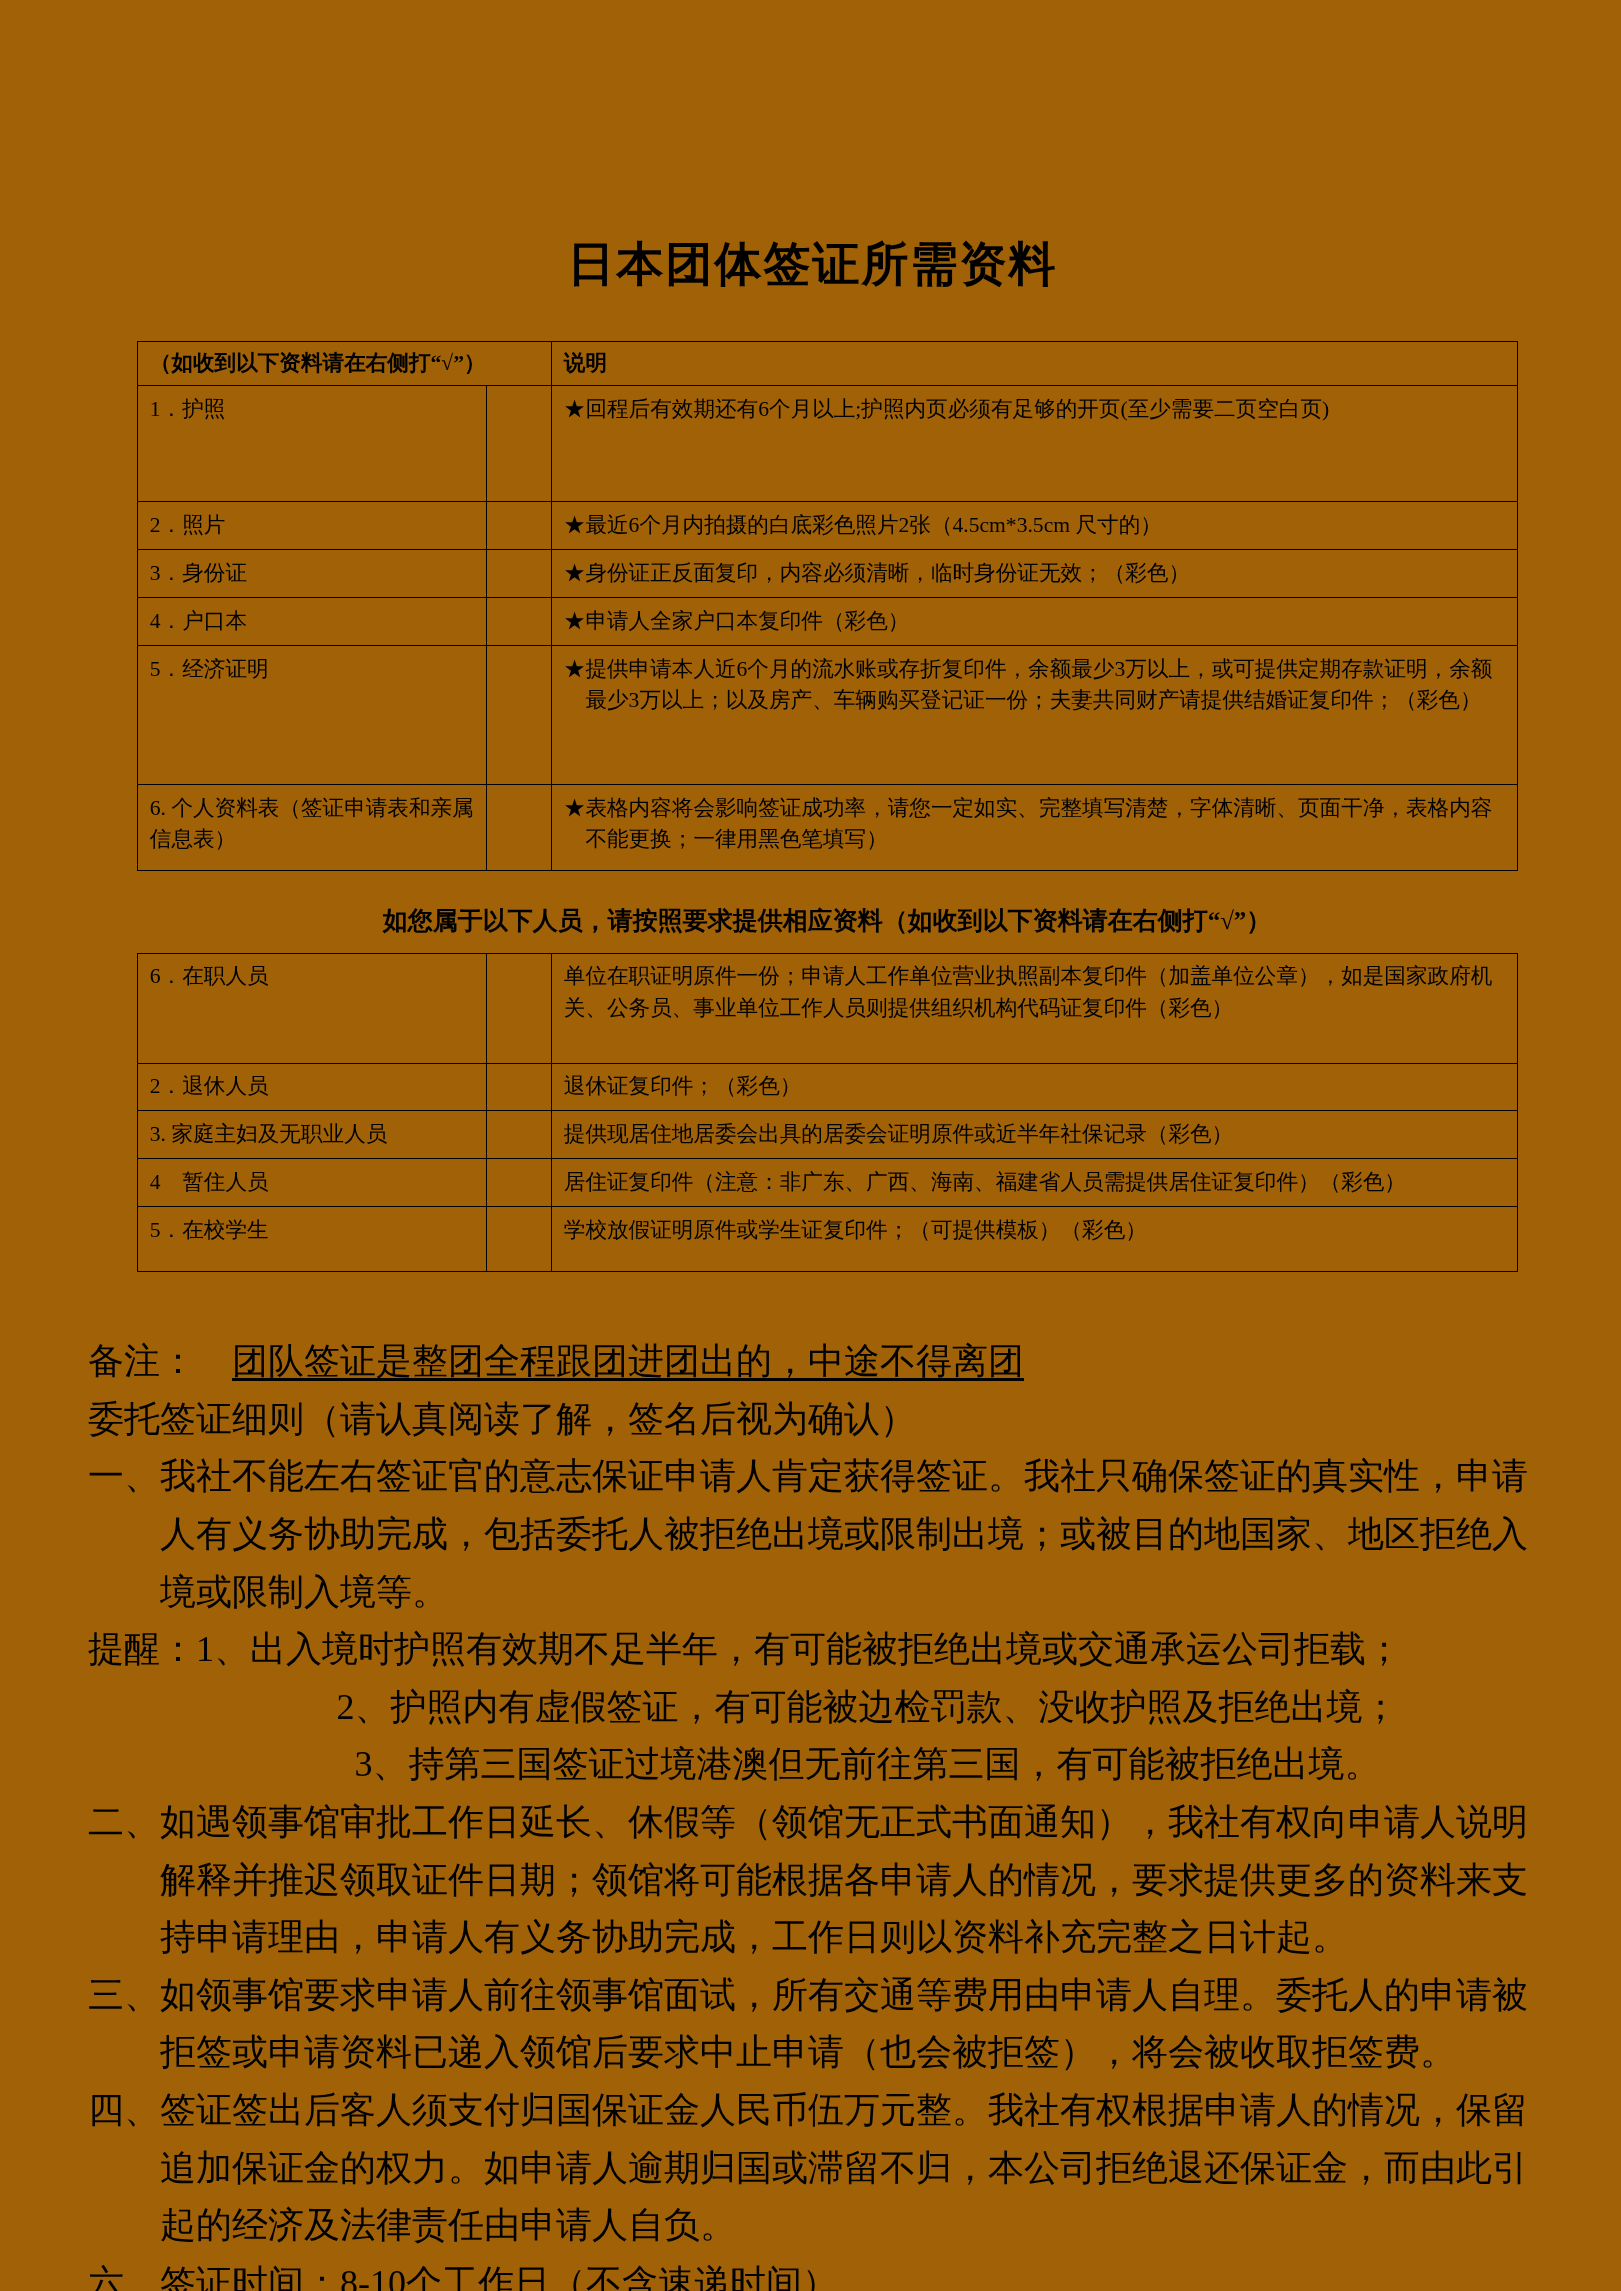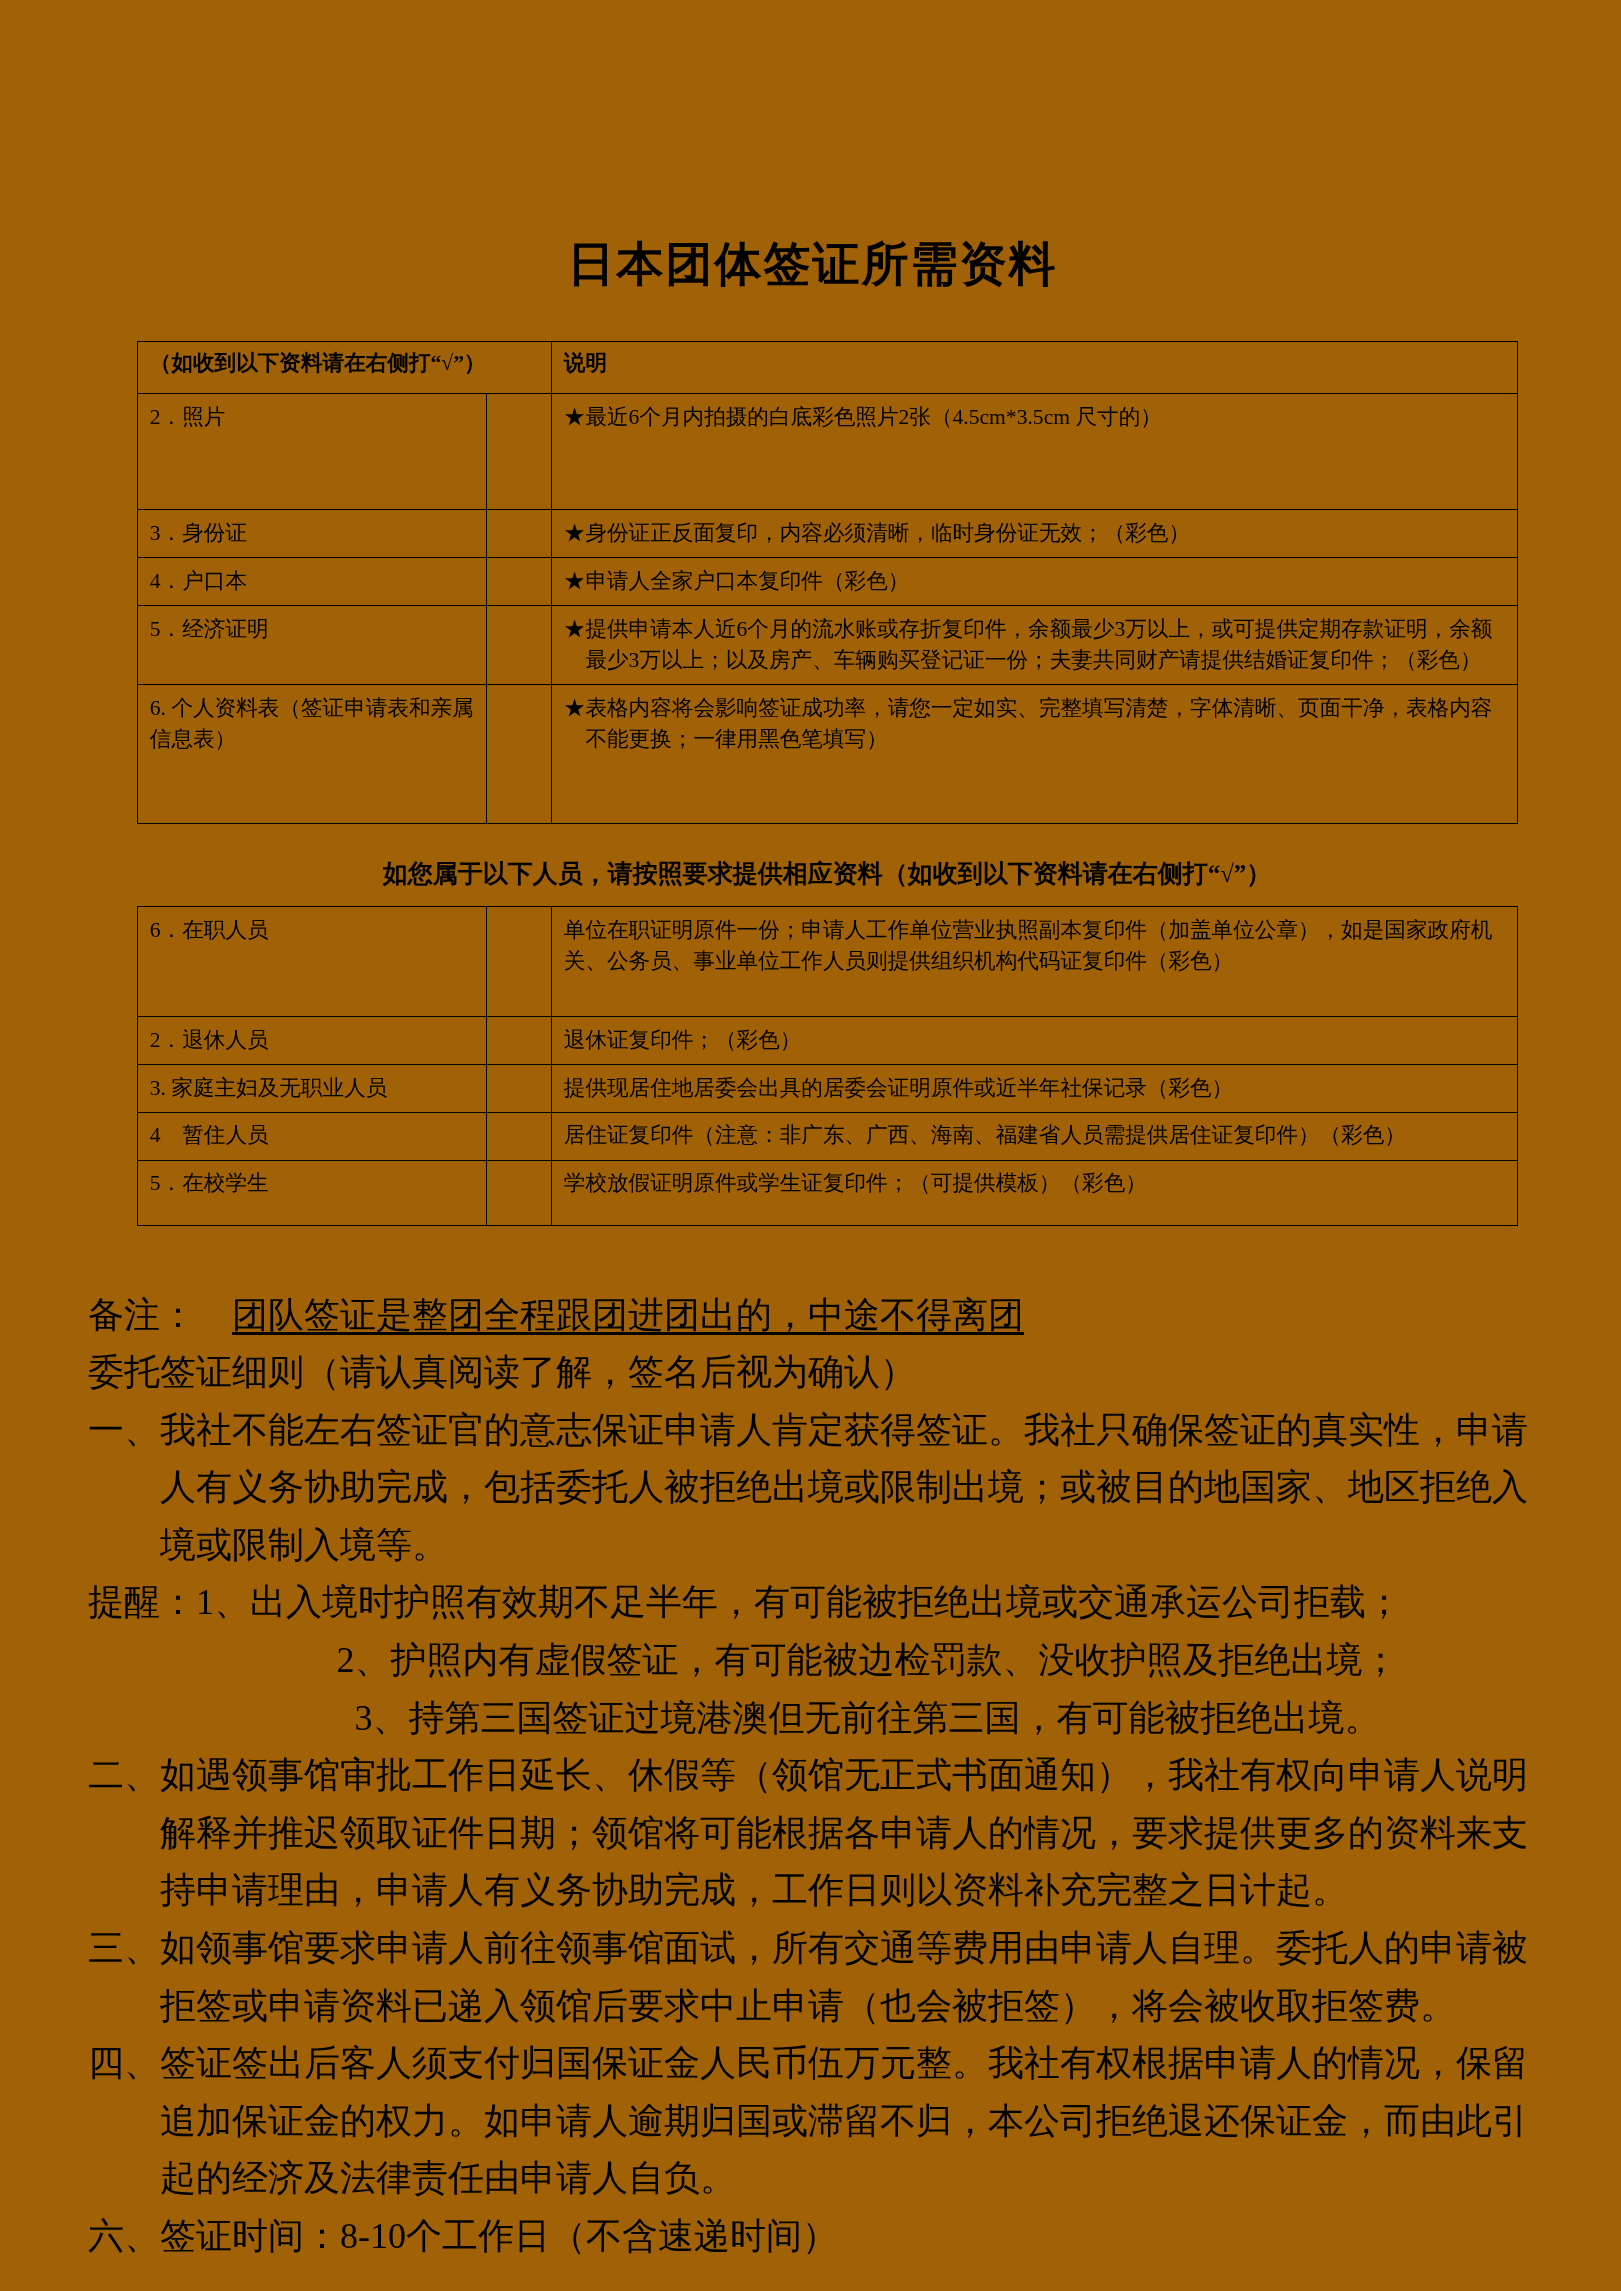--- a/index.html
+++ b/index.html
@@ -33,21 +33,21 @@
   table.tbl td {
     border: 1.5px solid #000;
     vertical-align: top;
     padding: 7.8px 11.8px;
     line-height: 1.45;
     word-break: break-all;
   }
   col.c-item  { width: 349px; }
   col.c-check { width: 65px; }
   col.c-desc  { width: 966px; }
-  .tbl1 tr.hdr td { height: 39px; font-weight: bold; padding-top: 5.9px; padding-bottom: 14px; }
+  .tbl1 tr.hdr td { height: 39px; font-weight: bold; padding-top: 5.9px; padding-bottom: 6px; }
   .tbl1 tr:nth-child(2) td { height: 116px; }
   .tbl1 tr:nth-child(3) td { height: 47px; }
   .tbl1 tr:nth-child(4) td { height: 44px; }
   .tbl1 tr:nth-child(5) td { height: 44px; }
   .tbl1 tr:nth-child(6) td { height: 139px; }
   .tbl1 tr:nth-child(7) td { height: 86px; }
   .tbl2 tr:nth-child(1) td { height: 110px; }
   .tbl2 tr:nth-child(2) td { height: 41px; }
   .tbl2 tr:nth-child(3) td { height: 39px; }
   .tbl2 tr:nth-child(4) td { height: 44px; }
@@ -91,20 +91,25 @@
   <table class="tbl tbl1">
     <colgroup>
         <col class="c-item">
         <col class="c-check">
         <col class="c-desc">
       </colgroup>
     <tbody>
         <tr class="hdr">
       <td colspan="2">（如收到以下资料请在右侧打“√”）</td>
       <td>说明</td>
+    </tr>
+    <tr>
+      <td class="item">1．护照</td>
+      <td class="check"></td>
+      <td class="desc star">★回程后有效期还有6个月以上;护照内页必须有足够的开页(至少需要二页空白页)</td>
     </tr>
     <tr>
       <td class="item">2．照片</td>
       <td class="check"></td>
       <td class="desc star">★最近6个月内拍摄的白底彩色照片2张（4.5cm*3.5cm 尺寸的）</td>
     </tr>
     <tr>
       <td class="item">3．身份证</td>
       <td class="check"></td>
       <td class="desc star">★身份证正反面复印，内容必须清晰，临时身份证无效；（彩色）</td>

